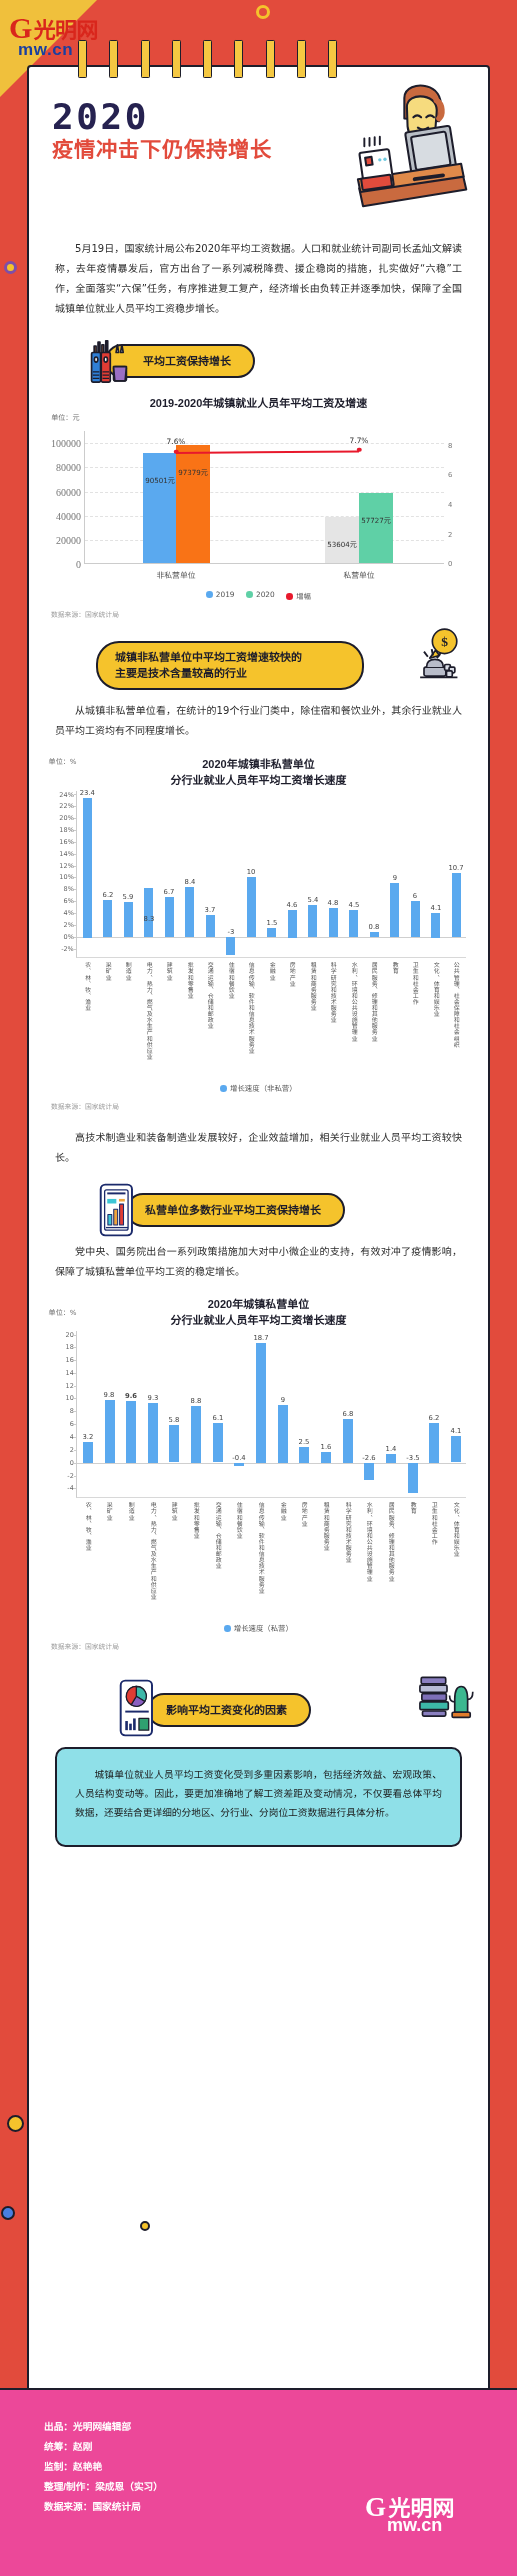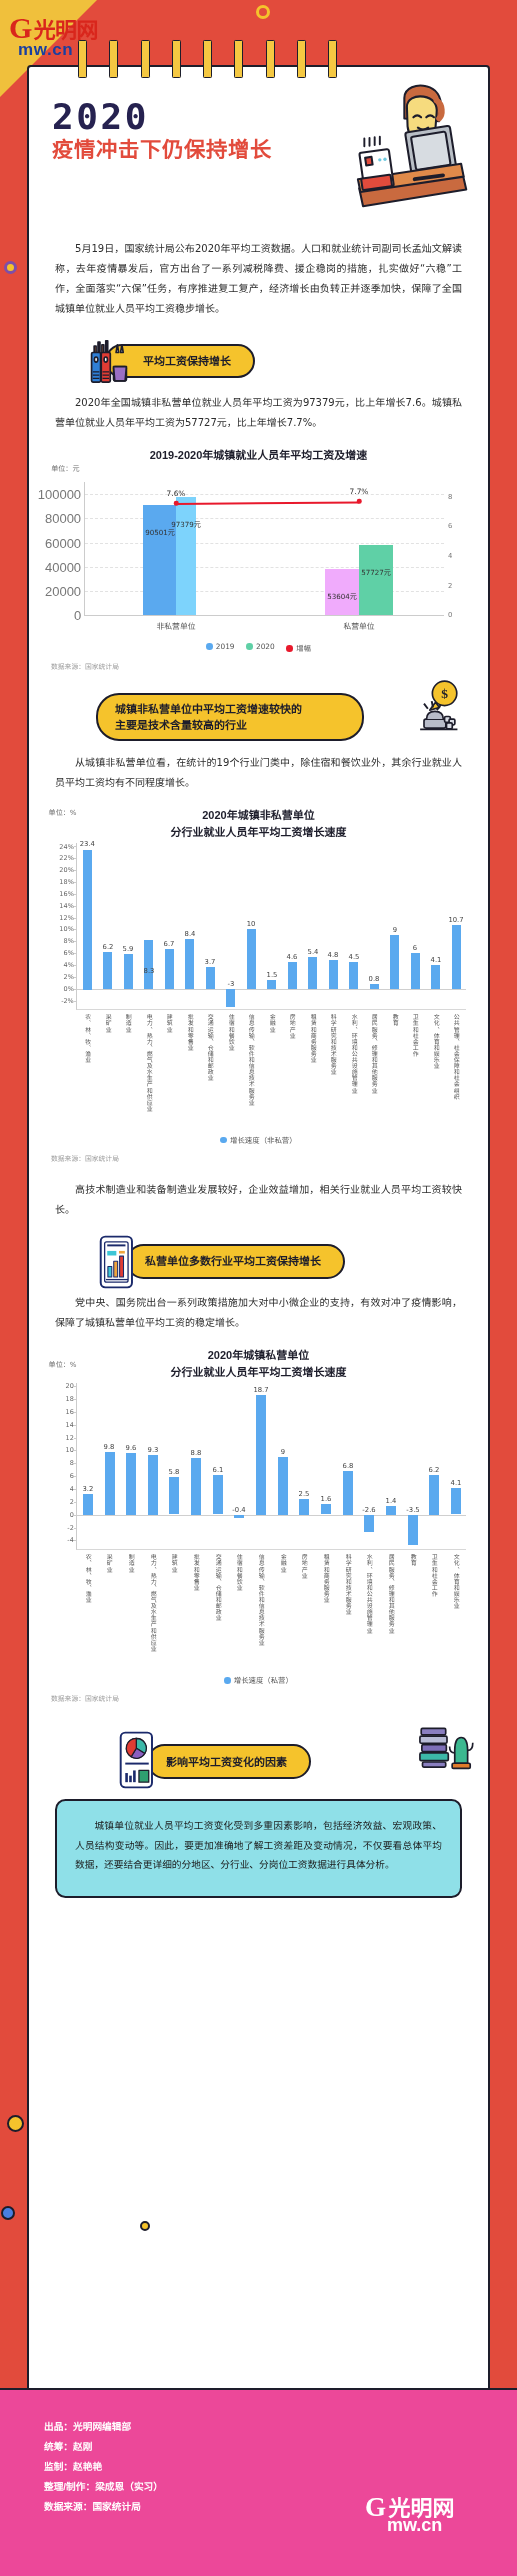--- a/index.html
+++ b/index.html
@@ -157,21 +157,21 @@
     font-size: 6.8px; color:#9a9a9a;
     margin: 7.8px 0 0 22px;
   }
 
   
   .c1 { position: relative; height: 161px; margin-top: 3.9px; }
   .c1 .plot { position:absolute; left: 38px; right: 27px; top: 5.2px; bottom: 22px;
               border-left: 0.6px solid #ccc; border-bottom:0.6px solid #ccc; }
   .c1 .grid { position:absolute; left:0; right:0; border-top:0.6px dashed #e2e2e2; }
   .c1 .ytick { position:absolute; right: calc(100% + 3.9px); transform: translateY(-50%);
-               font-size: 13px; color:#777; font-family:Liberation Sans, sans-serif; white-space:nowrap; }
+               font-size: 10px; color:#777; font-family:Liberation Serif, serif; white-space:nowrap; }
   .c1 .ytick-r { position:absolute; left: calc(100% + 3.9px); transform: translateY(-50%);
                font-size: 6.8px; color:#777; font-family:"DejaVu Sans",sans-serif; }
   .c1 .bar { position:absolute; bottom:0; }
   .c1 .bar .val {
     position:absolute; left:50%; transform:translateX(-50%);
     top: 22px; font-size: 7.1px; color:#333; white-space:nowrap;
     font-family:"DejaVu Sans",sans-serif;
   }
   .c1 .xlab {
     position:absolute; top: calc(100% + 5.2px); transform: translateX(-50%);
@@ -311,21 +311,20 @@
           <path d="M6 52 h10 M6 57 h10 M6 62 h10 M21 52 h10 M21 57 h10 M21 62 h10" stroke-width="2"></path>
           <path d="M42 22 l2 -12 l2 12 z" fill="#fff"></path>
           <path d="M49 22 l2 -12 l2 12 z" fill="#fff"></path>
           <rect x="38" y="44" width="20" height="22" rx="2" fill="#9a6fc4"></rect>
           <path d="M38 44 h20 l-2 22 h-16 z" fill="#9a6fc4"></path>
         </g>
       </svg>
       <div class="banner-pill">平均工资保持增长</div>
     </div>
 
-    <p class="body-text">2020年全国城镇非私营单位就业人员年平均工资为97379元，比上年增长7.6。城镇私营单位就业人员年平均工资为57727元，比上年增长7.7%。</p>
 
     <div class="chart-block">
       <div class="chart-title">2019-2020年城镇就业人员年平均工资及增速</div>
       <div class="chart-unit">单位：元</div>
       <div class="c1" id="c1">
         <div class="plot" id="c1plot">
             <div class="ytick" style="top: 133px;">0</div>
             <div class="grid" style="top: 109px;"></div>
             <div class="ytick" style="top: 109px;">20000</div>
             <div class="grid" style="top: 85px;"></div>
@@ -337,25 +336,25 @@
             <div class="grid" style="top: 12px;"></div>
             <div class="ytick" style="top: 12px;">100000</div>
             <div class="ytick-r" style="top: 133px;">0</div>
             <div class="ytick-r" style="top: 104px;">2</div>
             <div class="ytick-r" style="top: 74px;">4</div>
             <div class="ytick-r" style="top: 44px;">6</div>
             <div class="ytick-r" style="top: 15px;">8</div>
             <div class="bar" style="left: 58px; width: 34px; height: 110px; background: rgb(90, 169, 239);">
               <div class="val">90501元</div>
             </div>
-            <div class="bar" style="left: 91px; width: 20px; height: 118px; background: #7dd3fc;">
+            <div class="bar" style="left: 91px; width: 34px; height: 118px; background: #f97316;">
               <div class="val">97379元</div>
             </div>
             <div class="xlab" style="left: 91px;">非私营单位</div>
-            <div class="bar" style="left: 240px; width: 34px; height: 46px; background: #f0abfc;">
+            <div class="bar" style="left: 240px; width: 34px; height: 46px; background: #e5e5e5;">
               <div class="val">53604元</div>
             </div>
             <div class="bar" style="left: 274px; width: 34px; height: 70px; background: rgb(95, 208, 166);">
               <div class="val">57727元</div>
             </div>
             <div class="xlab" style="left: 274px;">私营单位</div>
             <div class="lseg" style="left: 91px; top: 21px; width: 183px; transform: rotate(-0.465038deg);"></div>
             <div class="lpt" style="left: 91px; top: 21px;"></div>
             <div class="lval" style="left: 91px; top: 15.6px;">7.6%</div>
             <div class="lpt" style="left: 274px; top: 19px;"></div>
@@ -547,21 +546,21 @@
             <div class="yt" style="top: 3.2px;">20</div>
             <div class="ytmark" style="top: 3.2px;"></div>
             <div class="zeroline" style="top: 132px;"></div>
             <div class="cbar" style="left: 5.8px; width: 10px; top: 111px; height: 20.6px;"></div>
             <div class="cval" style="left: 10.8px; top: 102px;">3.2</div>
             <div class="clab" style="left: 10.8px; top: 171px; height: 115px;">农、林、牧、渔业</div>
             <div class="cbar" style="left: 27.5px; width: 10px; top: 69px; height: 63px;"></div>
             <div class="cval" style="left: 32px; top: 60px;">9.8</div>
             <div class="clab" style="left: 32px; top: 171px; height: 115px;">采矿业</div>
             <div class="cbar" style="left: 49px; width: 10px; top: 70px; height: 62px;"></div>
-            <div class="cval" style="left: 54px; top: 61px;">9.6</div>
+            <div class="cval" style="left: 54px; top: 61px; font-weight: bold;">9.6</div>
             <div class="clab" style="left: 54px; top: 171px; height: 115px;">制造业</div>
             <div class="cbar" style="left: 71px; width: 10px; top: 72px; height: 60px;"></div>
             <div class="cval" style="left: 76px; top: 63px;">9.3</div>
             <div class="clab" style="left: 76px; top: 171px; height: 115px;">电力、热力、燃气及水生产和供应业</div>
             <div class="cbar" style="left: 92px; width: 10px; top: 94px; height: 37px;"></div>
             <div class="cval" style="left: 97px; top: 85px;">5.8</div>
             <div class="clab" style="left: 97px; top: 171px; height: 115px;">建筑业</div>
             <div class="cbar" style="left: 114px; width: 10px; top: 75px; height: 57px;"></div>
             <div class="cval" style="left: 119px; top: 66px;">8.8</div>
             <div class="clab" style="left: 119px; top: 171px; height: 115px;">批发和零售业</div>

